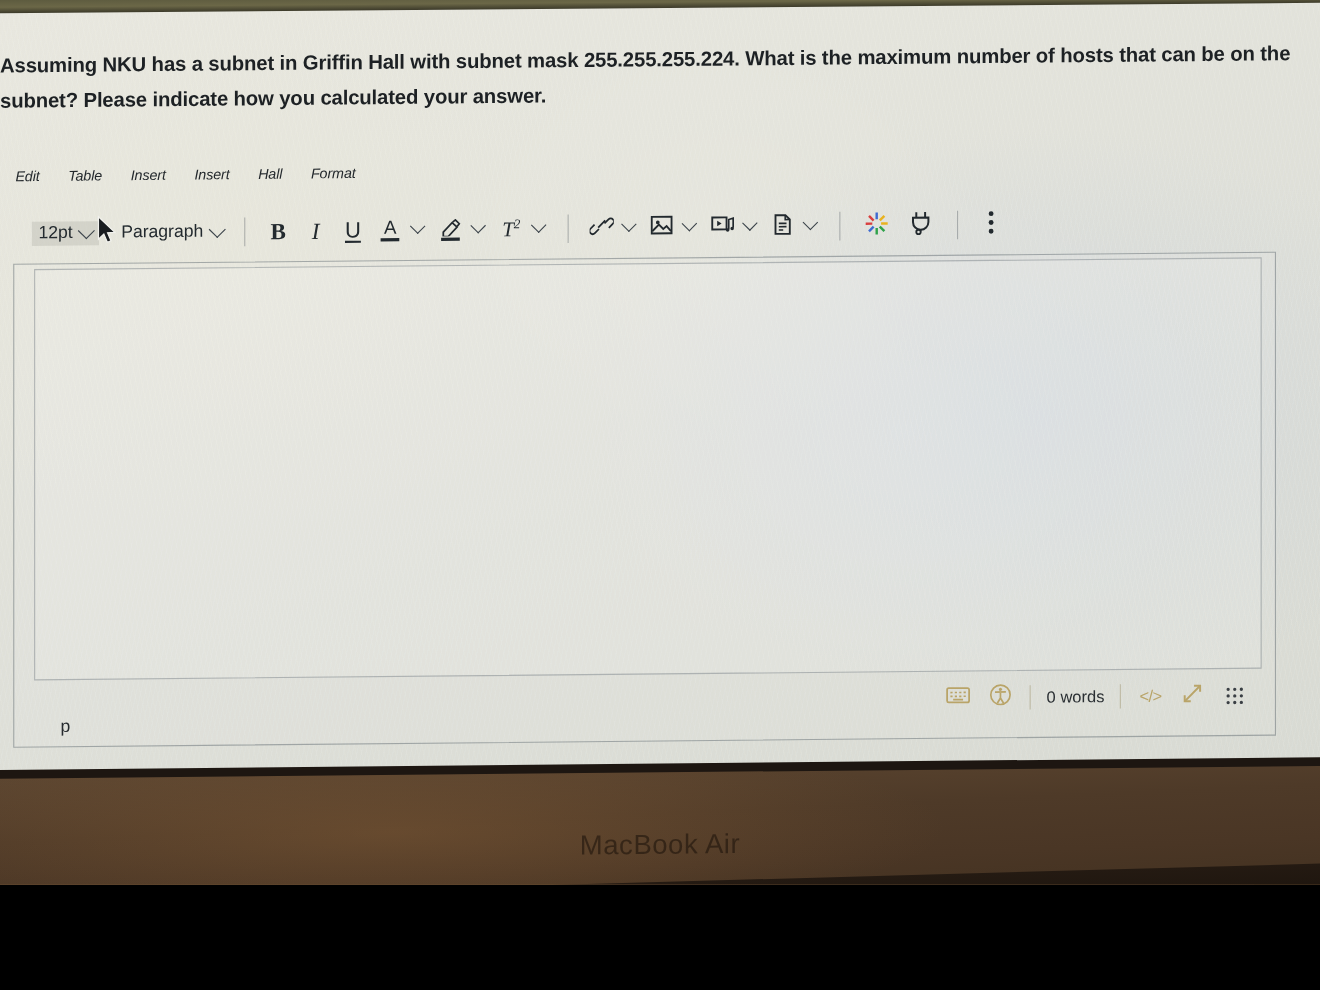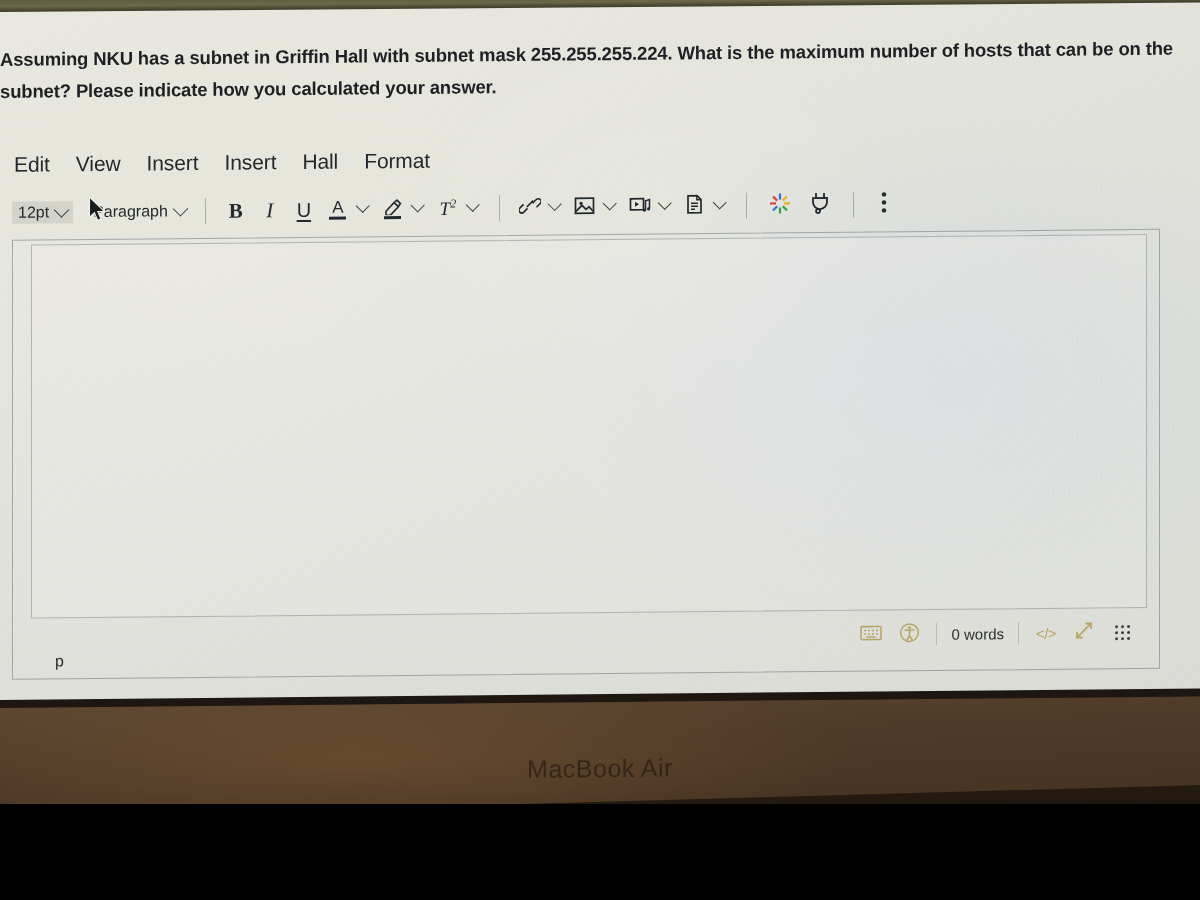--- a/index.html
+++ b/index.html
@@ -91,24 +91,25 @@
 
   
   .menubar {
     position: absolute;
     left: 24px;
     top: 145px;
     display: flex;
     gap: 26px;
   }
   .menubar .menu-item {
-    font-size: 21px;
+    font-size: 13px;
     color: #23282c;
     letter-spacing: -0.1px;
     cursor: default;
+    font-style: italic;
   }
 
   
   .toolbar {
     position: absolute;
     left: 22px;
     top: 188px;
     display: flex;
     align-items: center;
     height: 34px;
@@ -118,20 +119,21 @@
     width: 1px; height: 26px;
     background: rgba(80,88,95,0.38);
     margin: 0 13px;
   }
   .dd {
     display: flex; align-items: center; gap: 7px;
     padding: 2px 6px;
     font-size: 16px;
     color: #232a2f;
     cursor: default;
+    margin-left: 17px;
   }
   .dd.highlight { background: rgba(175,176,166,0.35); }
   .caret {
     display: inline-block;
     width: 10px; height: 10px;
     border-right: 1.7px solid #3c444b;
     border-bottom: 1.7px solid #3c444b;
     transform: rotate(45deg) translate(-2px,-2px);
   }
   .tb-btn {
@@ -306,21 +308,21 @@
 
   <div class="top-strip"></div>
 
   <div class="screen">
     <div class="screen-inner">
 
       <div class="prompt">Assuming NKU has a subnet in Griffin Hall with subnet mask 255.255.255.224. What is the maximum number of hosts that can be on the subnet? Please indicate how you calculated your answer.</div>
 
       <div class="menubar">
         <span class="menu-item">Edit</span>
-        <span class="menu-item">View</span>
+        <span class="menu-item">Table</span>
         <span class="menu-item">Insert</span>
         <span class="menu-item">Insert</span>
         <span class="menu-item">Hall</span>
         <span class="menu-item">Format</span>
       </div>
 
       <div class="toolbar">
 
         <div class="tb-group">
           <div class="dd highlight">

